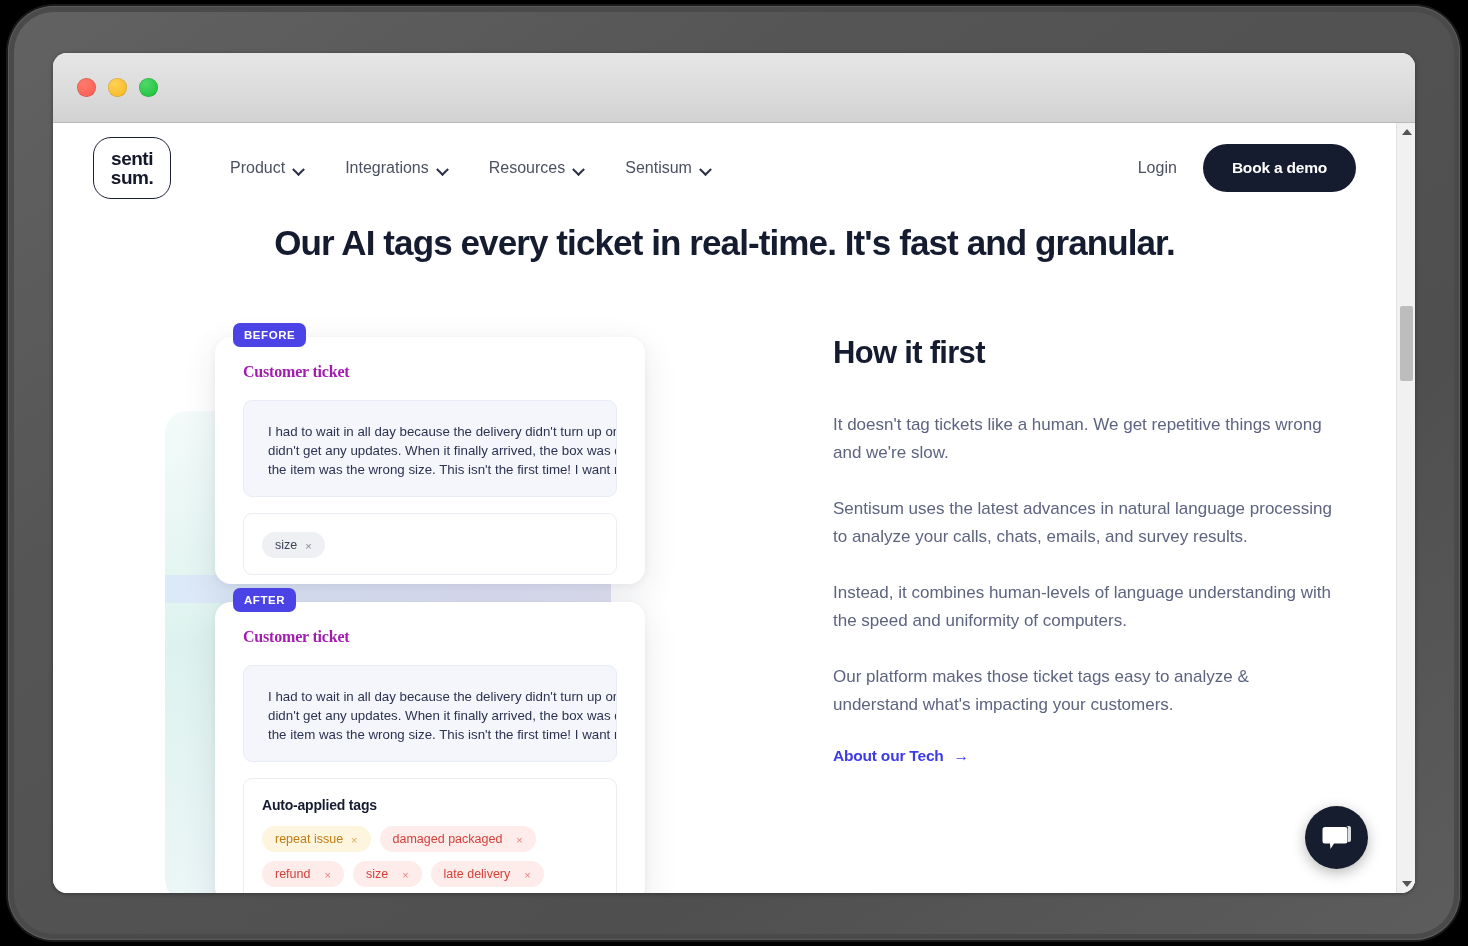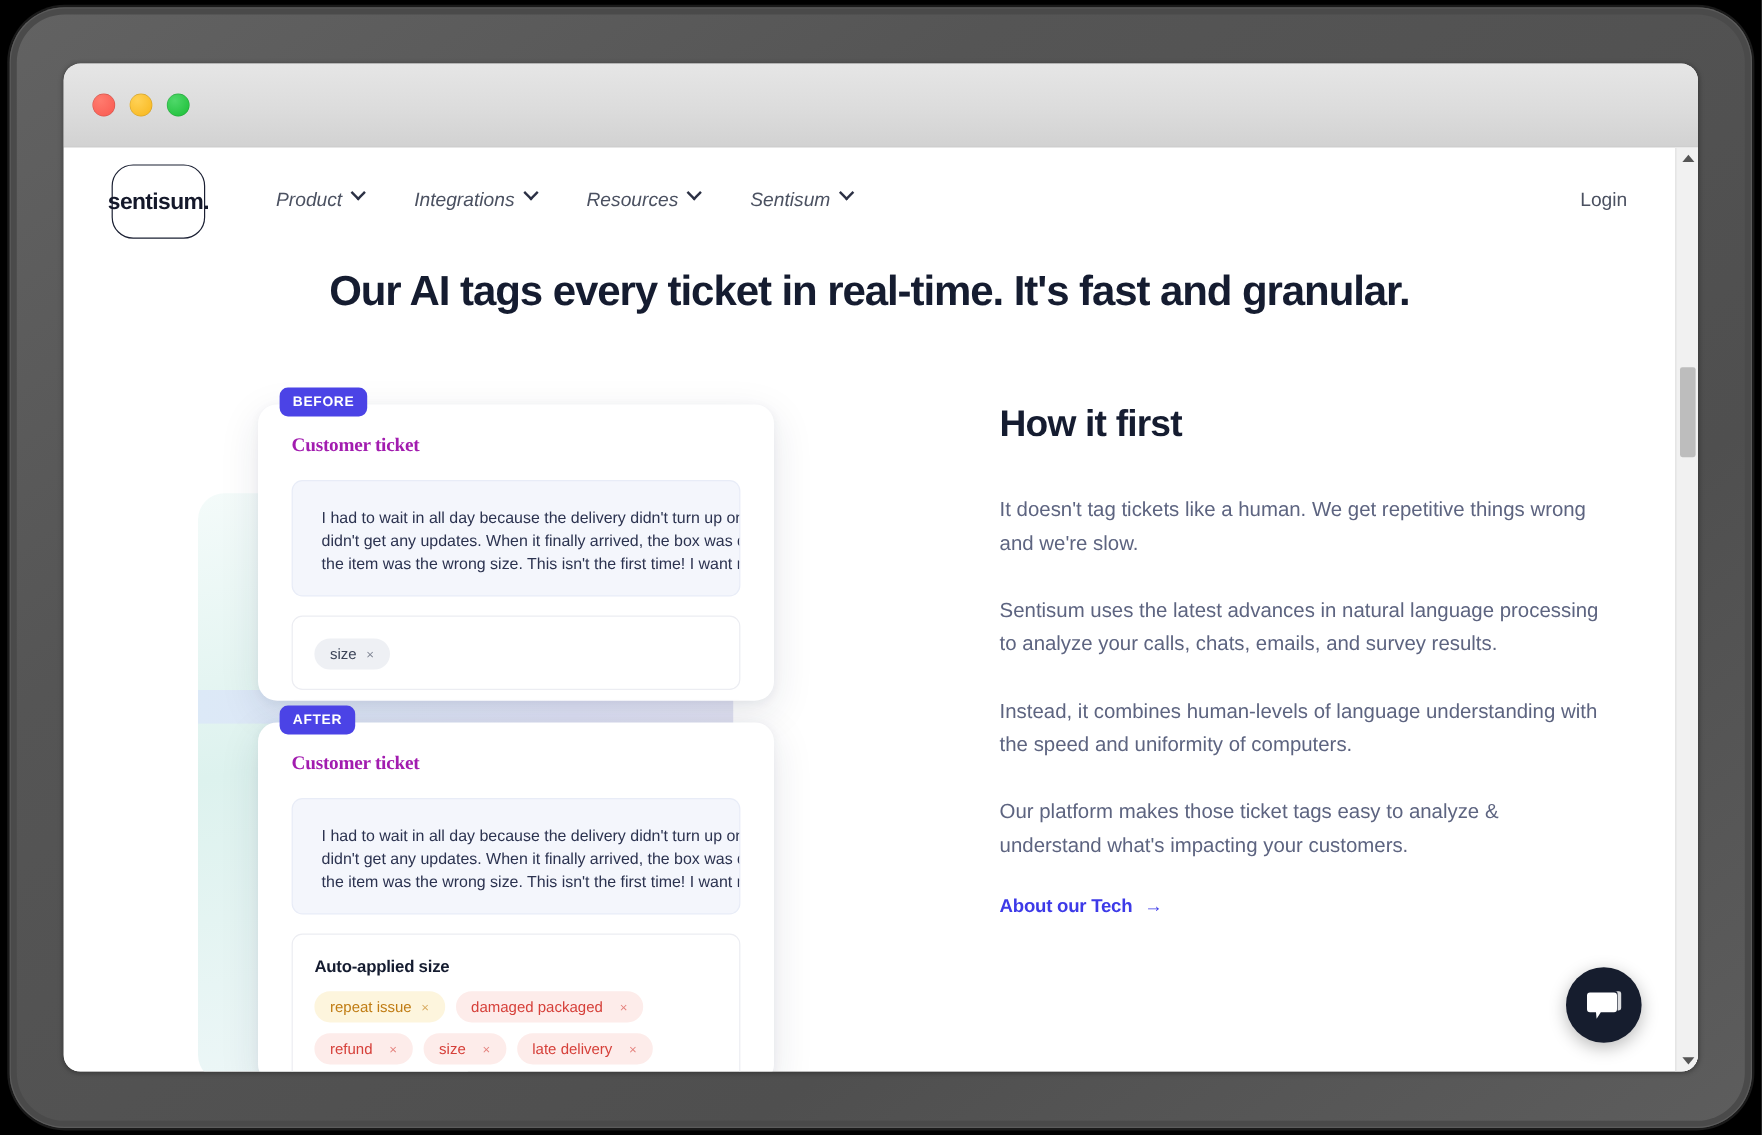--- a/index.html
+++ b/index.html
@@ -112,39 +112,38 @@
     height: 90px;
     display: flex;
     align-items: center;
     padding: 0 40px 0 40px;
     z-index: 20;
   }
   #logo {
     width: 78px; height: 62px;
     border: 1.6px solid #1b2033;
     border-radius: 18px;
-    display: flex; flex-direction: row;
+    display: flex; flex-direction: column;
     align-items: center; justify-content: center;
     color: #14182a;
     font-weight: bold;
     font-size: 19px;
     line-height: 19px;
     letter-spacing: -0.5px;
   }
   #nav-links {
     display: flex;
     align-items: center;
     gap: 42px;
     margin-left: 59px;
   }
   .nav-item {
-    display: flex; align-items: flex-start; gap: 9px;
+    display: flex; align-items: flex-end; gap: 9px;
     font-size: 16px; color: #4b5161;
     cursor: pointer;
-    font-style: italic;
   }
   .chev {
     display: inline-block;
     width: 9px; height: 9px;
     border-right: 2px solid #2b3044;
     border-bottom: 2px solid #2b3044;
     transform: rotate(45deg) translate(-2px,-2px);
   }
   #nav-right {
     margin-left: auto;
@@ -357,20 +356,21 @@
             <i class="chev"></i>
           </div>
           <div class="nav-item">
             <span>Sentisum</span>
             <i class="chev"></i>
           </div>
         </div>
 
         <div id="nav-right">
           <span id="login-link">Login</span>
+          <button id="book-demo-button">Book a demo</button>
         </div>
       </div>
 
       <h1 id="headline">Our AI tags every ticket in real-time. It's fast and granular.</h1>
 
       <div id="content">
 
         <div id="visual">
 
           <div id="mint-panel"></div>
@@ -396,21 +396,21 @@
 
           <div class="ticket-card" id="card-after">
             <div class="stage-badge">AFTER</div>
             <div class="card-title">Customer ticket</div>
             <div class="ticket-body">
               <div>I had to wait in all day because the delivery didn't turn up on time and I</div>
               <div>didn't get any updates. When it finally arrived, the box was damaged a</div>
               <div>the item was the wrong size. This isn't the first time! I want my money</div>
             </div>
             <div class="tag-panel">
-              <div class="tag-panel-title">Auto-applied size</div>
+              <div class="tag-panel-title">Auto-applied tags</div>
               <div class="tag-rows">
                 <span class="tag tag-amber">
                   <span>repeat issue</span>
                   <span class="x">×</span>
                 </span>
                 <span class="tag tag-red">
                   <span>damaged packaged</span>
                   <span class="x">×</span>
                 </span>
                 <span class="tag tag-red">

